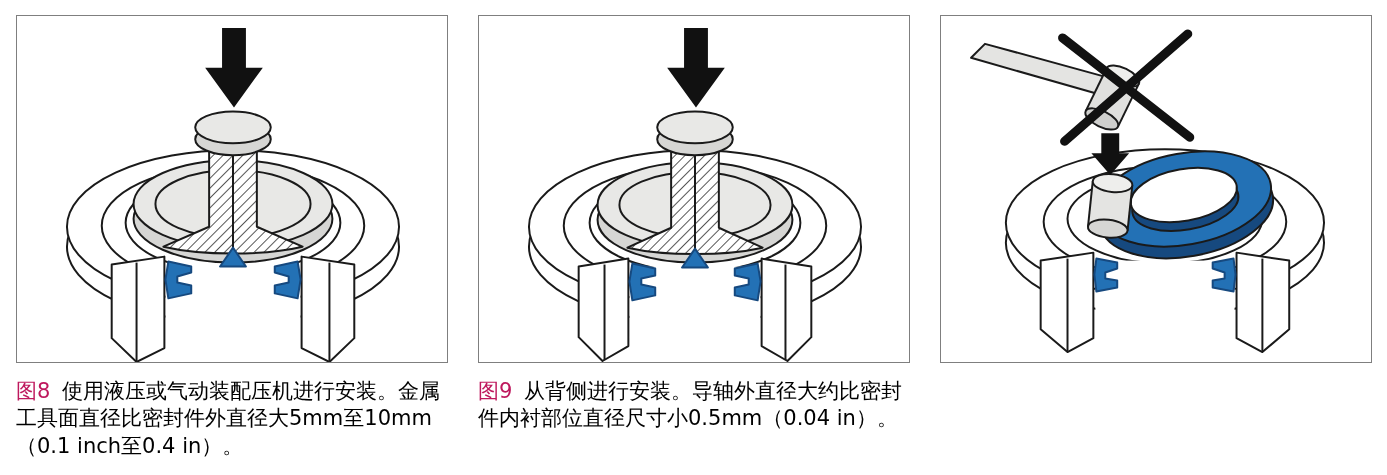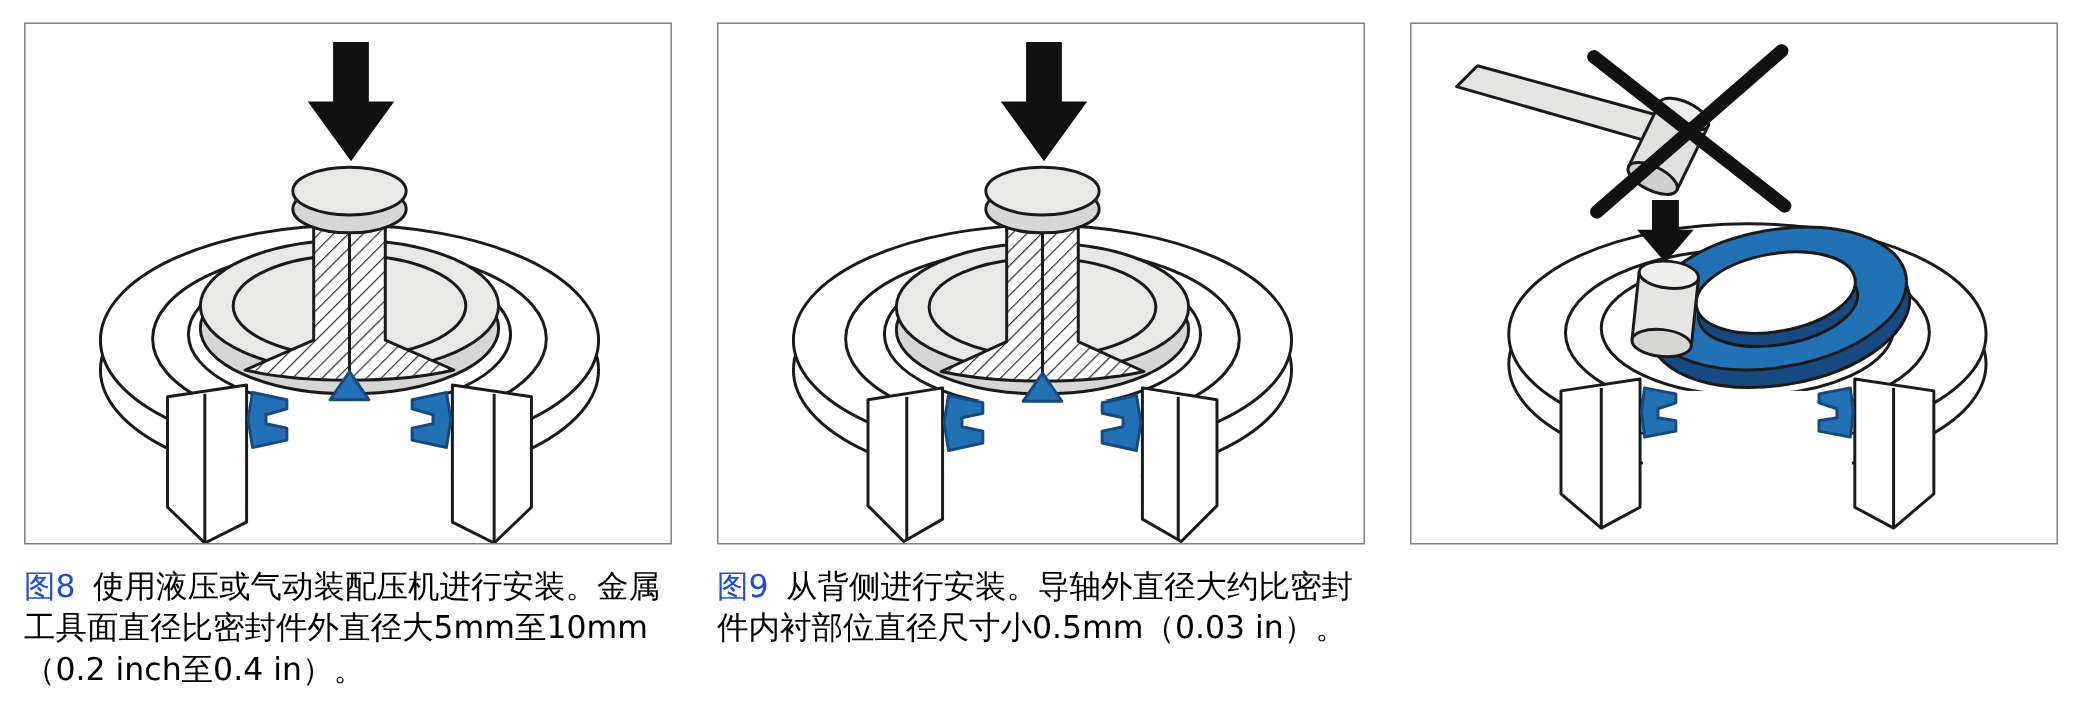--- a/index.html
+++ b/index.html
@@ -31,21 +31,21 @@
   }
   .figure-box svg { display: block; width: 100%; height: 100%; }
   .figure-caption {
     margin-top: 15px;
     width: 432px;
     font-size: 21px;
     line-height: 1.3;
     color: #000000;
   }
   .figure-label {
-    color: #1d4ed8;
+    color: #be185d;
     margin-right: 0.55em;
   }
 </style>
 </head>
 <body>
 
 <div class="figures-row">
 
   <figure class="figure">
     <div class="figure-box">
@@ -84,21 +84,21 @@
           </g>
           <g fill="#2371B5" stroke="#16497F">
             <path d="M175,252 L152,247 L149,265 L152,284 L175,279 L175,271 L161,268 L161,262 L175,258 Z"></path>
             <path d="M259,252 L282,247 L285,265 L282,284 L259,279 L259,271 L273,268 L273,262 L259,258 Z"></path>
           </g>
           <path fill="#111111" stroke="none" d="M206,12 L230,12 L230,52 L247,52 L218,92 L189,52 L206,52 Z"></path>
         </g>
       </svg>
     </div>
     <figcaption class="figure-caption">
-      <span class="figure-label">图8</span><span class="caption-text">使用液压或气动装配压机进行安装。金属工具面直径比密封件外直径大5mm至10mm（0.2 inch至0.4 in）。</span>
+      <span class="figure-label">图8</span><span class="caption-text">使用液压或气动装配压机进行安装。金属工具面直径比密封件外直径大5mm至10mm（0.1 inch至0.4 in）。</span>
     </figcaption>
   </figure>
 
   <figure class="figure">
     <div class="figure-box">
       <svg viewBox="0 0 432 348">
         <defs>
           <pattern id="hatch9" patternUnits="userSpaceOnUse" width="7" height="7" patternTransform="rotate(45)">
             <rect width="7" height="7" fill="#ffffff"></rect>
             <line x1="0" y1="0" x2="0" y2="7" stroke="#2b2b2b" stroke-width="1.6"></line>
@@ -132,21 +132,21 @@
           </g>
           <g fill="#2371B5" stroke="#16497F">
             <path d="M177,254 L154,249 L151,267 L154,286 L177,281 L177,273 L163,270 L163,264 L177,261 Z"></path>
             <path d="M257,254 L280,249 L283,267 L280,286 L257,281 L257,273 L271,270 L271,264 L257,261 Z"></path>
           </g>
           <path fill="#111111" stroke="none" d="M206,12 L230,12 L230,52 L247,52 L218,92 L189,52 L206,52 Z"></path>
         </g>
       </svg>
     </div>
     <figcaption class="figure-caption">
-      <span class="figure-label">图9</span><span class="caption-text">从背侧进行安装。导轴外直径大约比密封件内衬部位直径尺寸小0.5mm（0.03 in）。</span>
+      <span class="figure-label">图9</span><span class="caption-text">从背侧进行安装。导轴外直径大约比密封件内衬部位直径尺寸小0.5mm（0.04 in）。</span>
     </figcaption>
   </figure>
 
   <figure class="figure">
     <div class="figure-box">
       <svg viewBox="0 0 432 348">
         <g stroke="#1a1a1a" stroke-width="2" fill="none" stroke-linejoin="round">
           <g>
             <ellipse cx="225" cy="228" rx="160" ry="74" fill="#ffffff"></ellipse>
             <ellipse cx="225" cy="208" rx="160" ry="74" fill="#ffffff"></ellipse>

